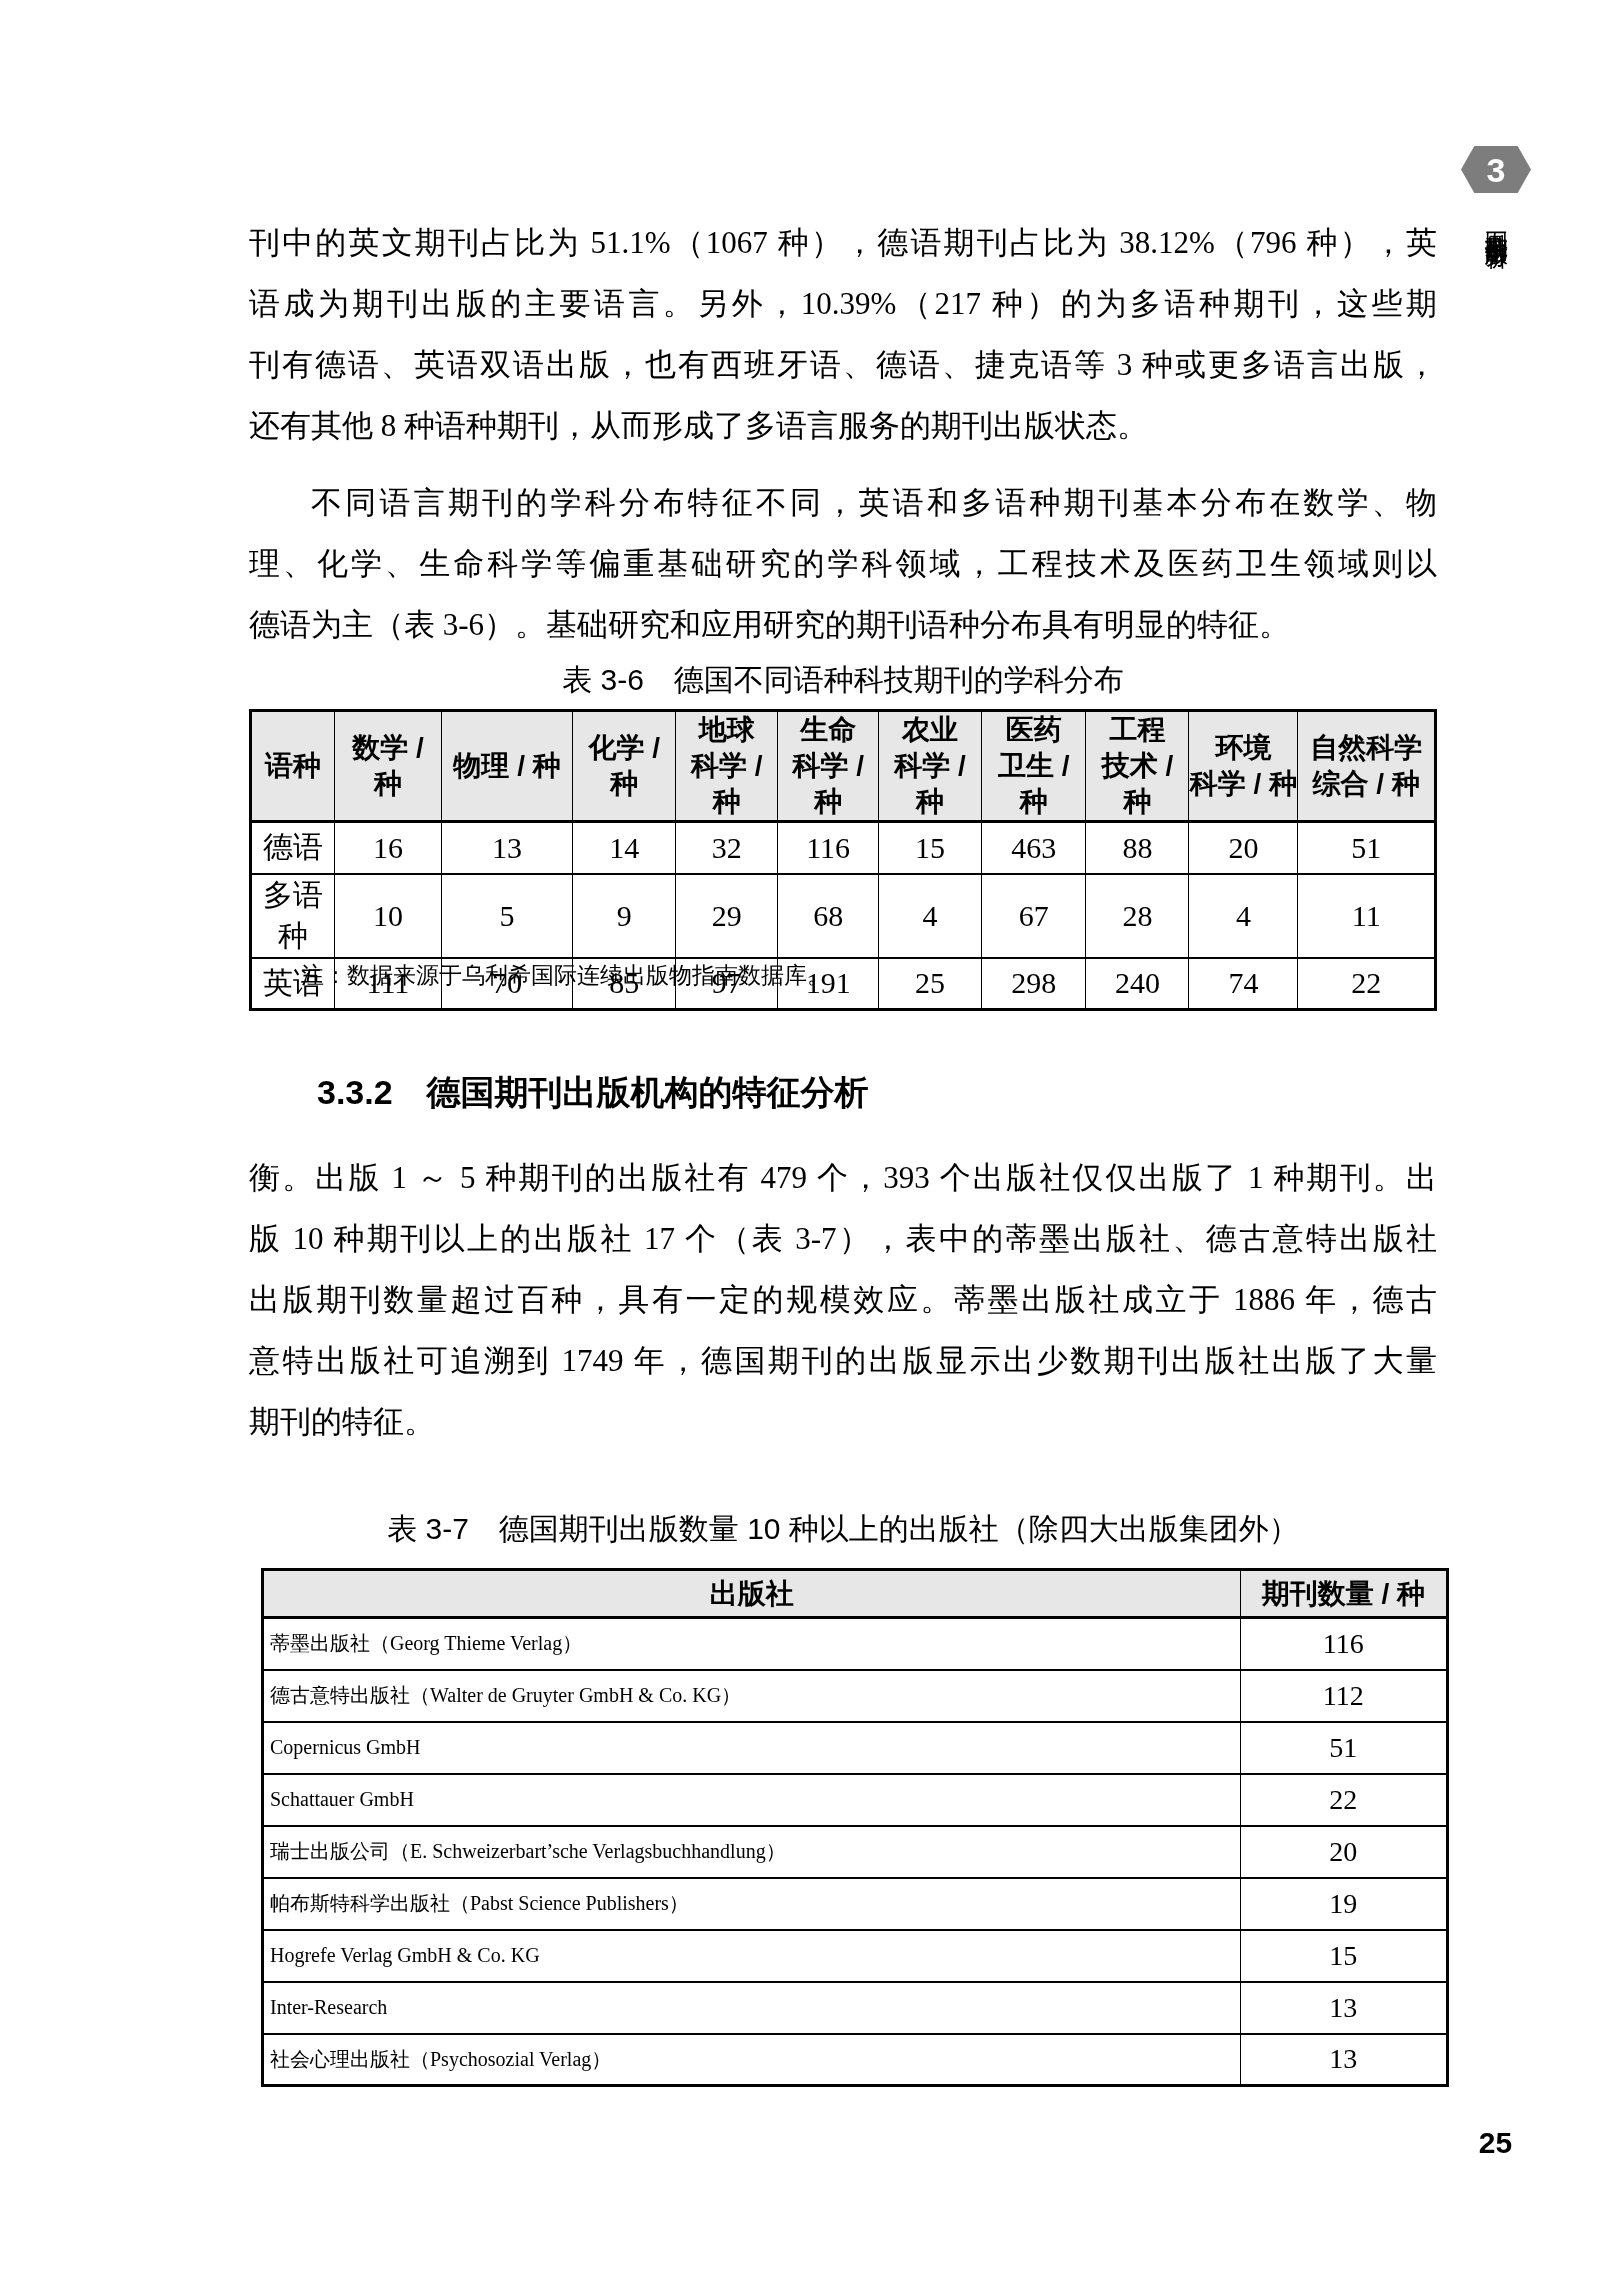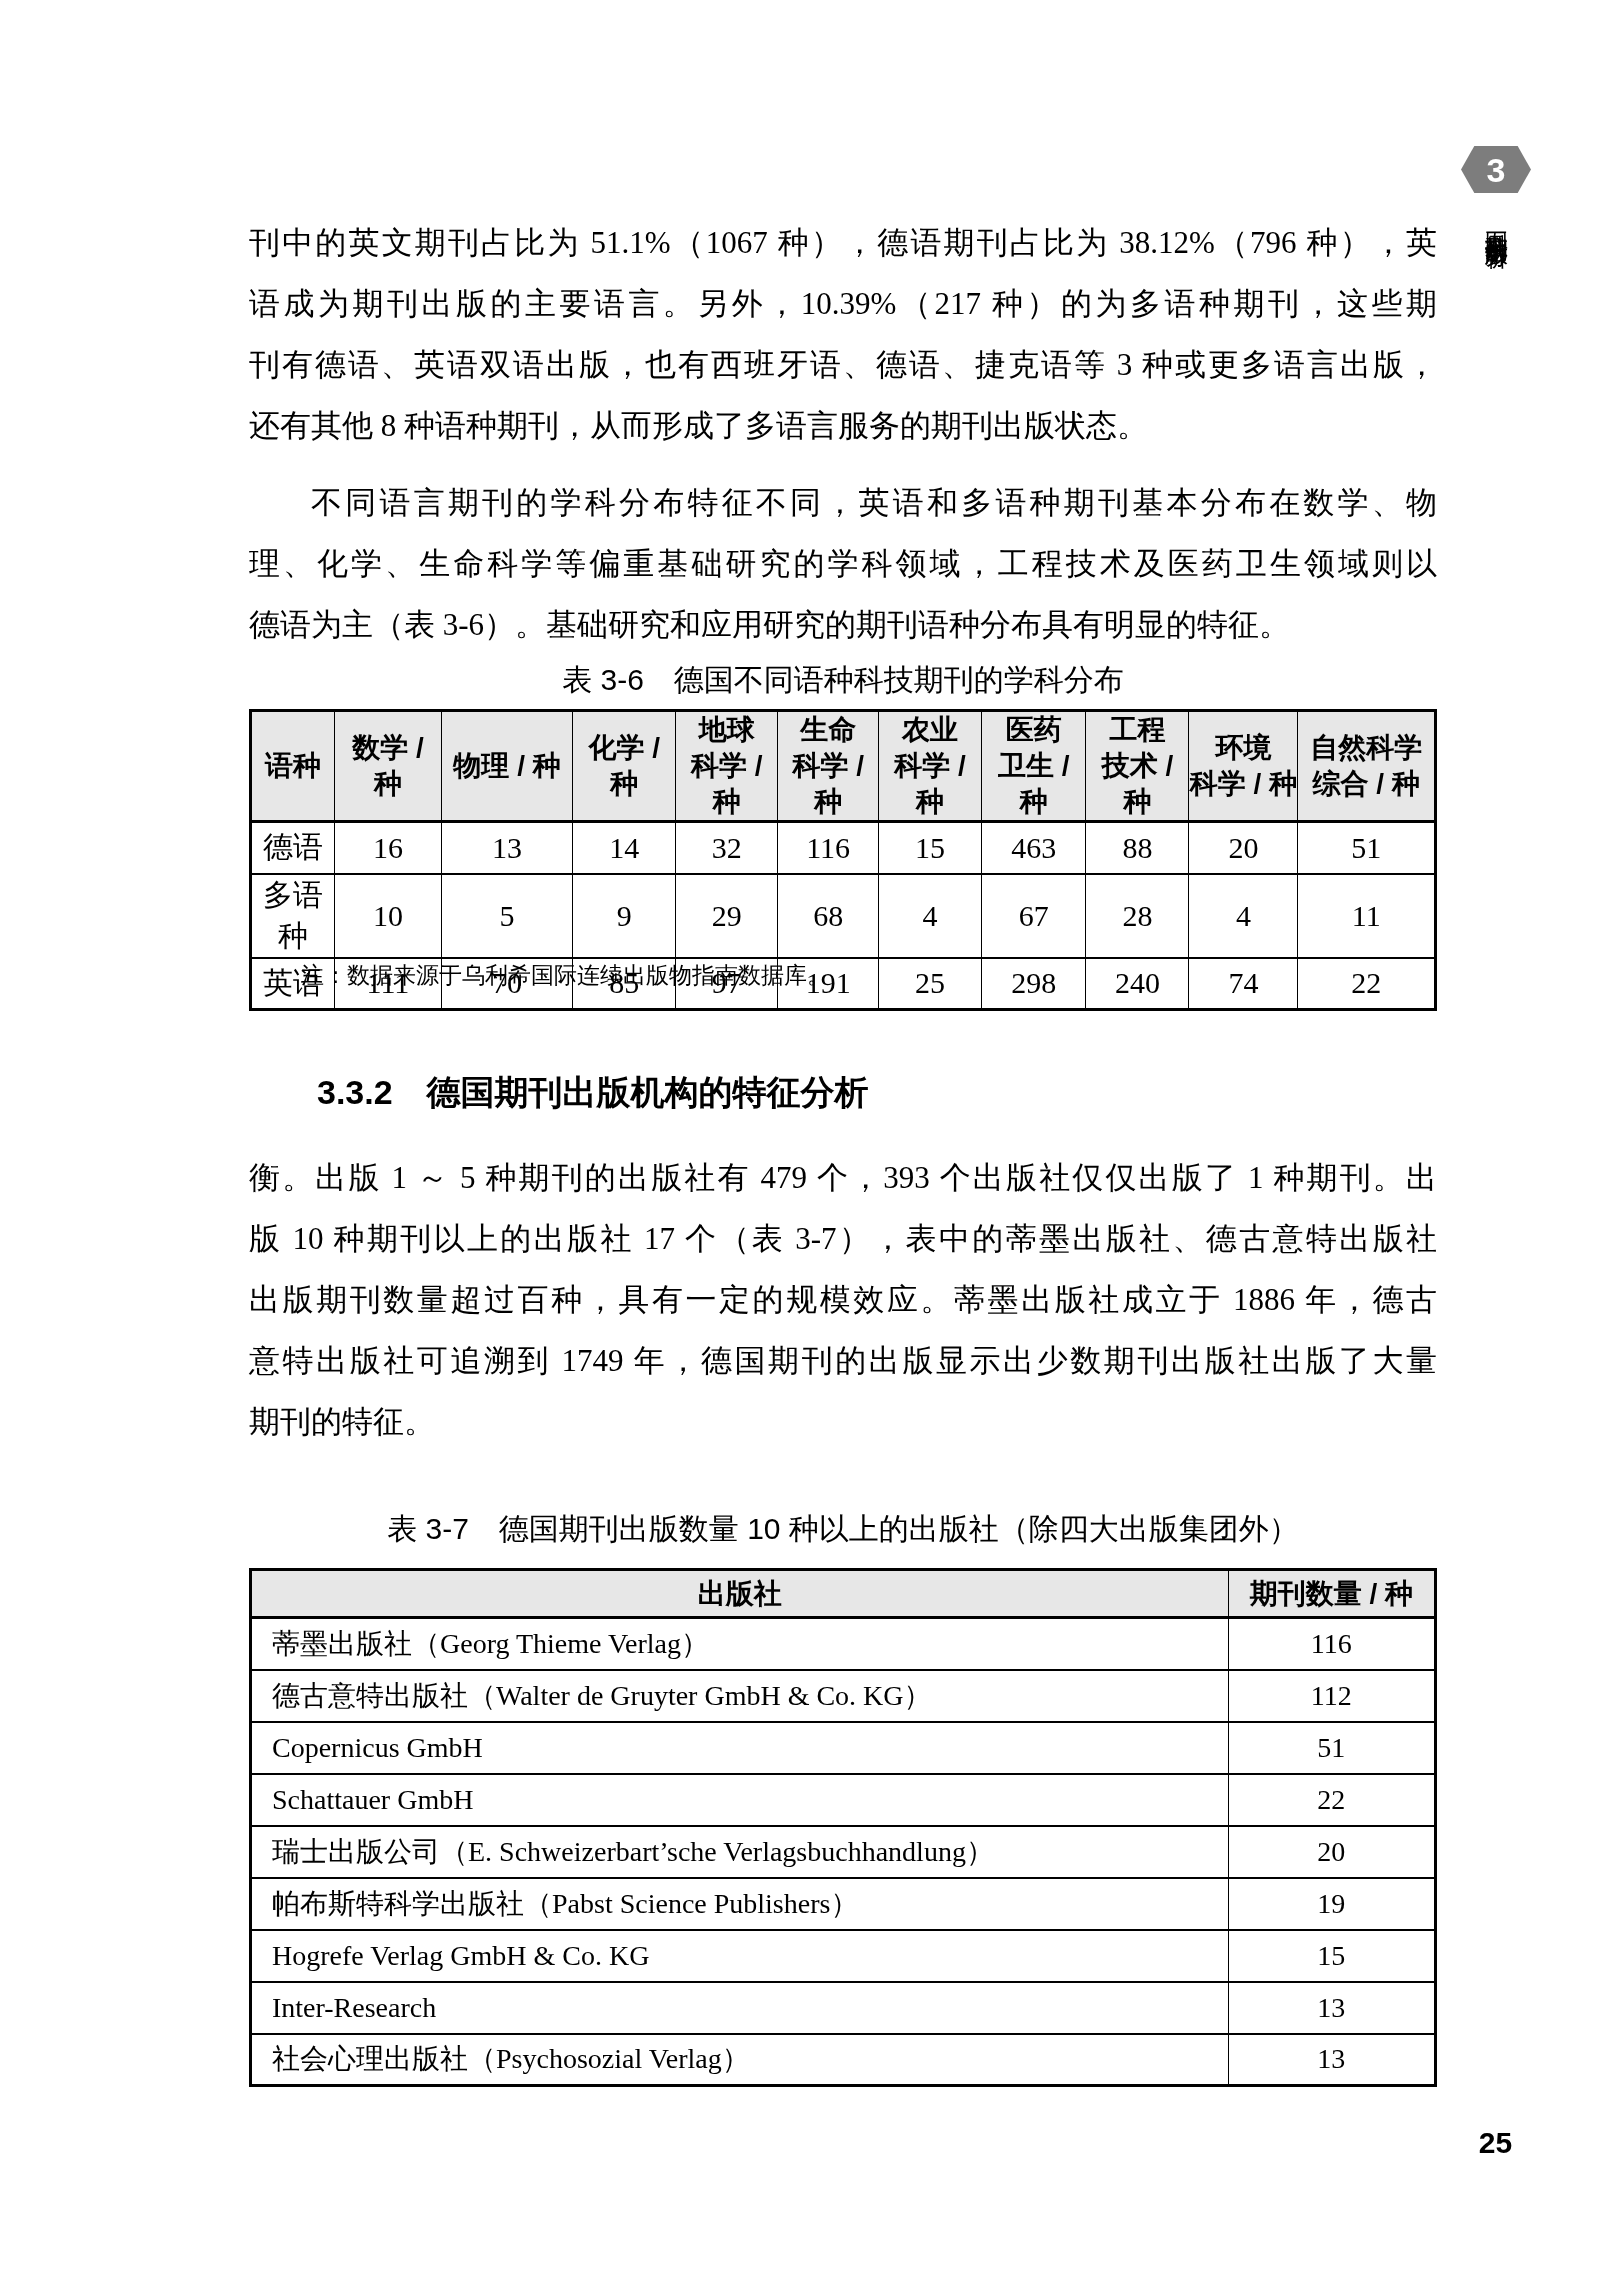--- a/index.html
+++ b/index.html
@@ -50,24 +50,24 @@
   }
   table.doc-table td{
     border:1.5px solid #000;border-bottom:2.2px solid #000;
     text-align:center;vertical-align:middle;
     font-family:"Liberation Serif","DejaVu Serif",serif;
     font-size:30px;padding:0;
   }
   .t36{top:709px;}
   .t36 thead tr{height:84px;}
   .t36 tbody tr{height:52px;}
-  .t37{top:1568px;}
+  .t37{top:1568px;margin-left:12px;}
   .t37 thead tr{height:48px;}
   .t37 tbody tr{height:52px;}
-  .t37 td.pub{text-align:left;padding-left:20px;font-size:28px;}
+  .t37 td.pub{text-align:left;padding-left:6px;font-size:20px;}
   .t37 td.cnt{font-size:28px;}
   .tbl-note{
     position:absolute;left:301px;top:959px;
     font-size:23px;line-height:34px;
     font-family:"Liberation Serif","DejaVu Serif",serif;
   }
   
   .chapter-badge{
     position:absolute;left:1461px;top:146px;width:70px;height:47px;
     background:#7d7d7d;

